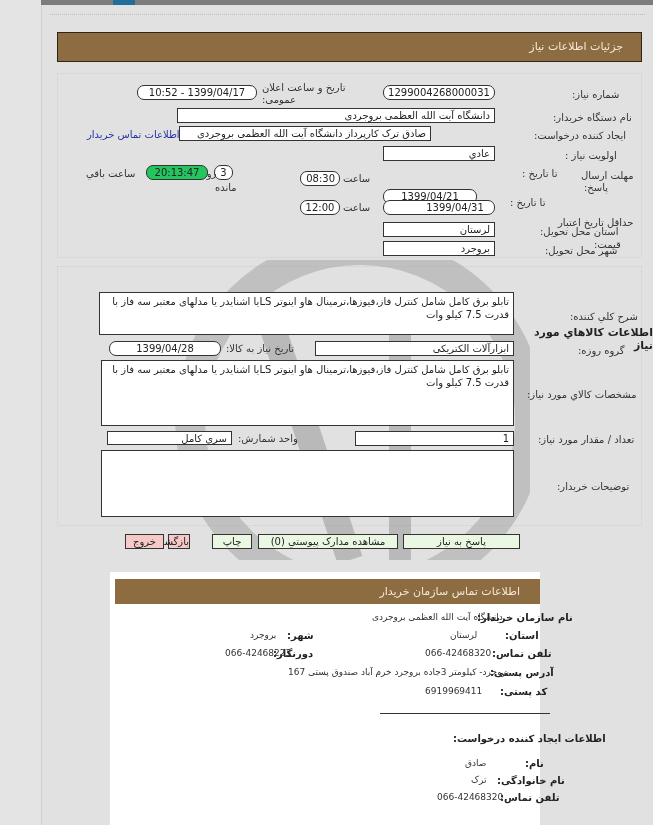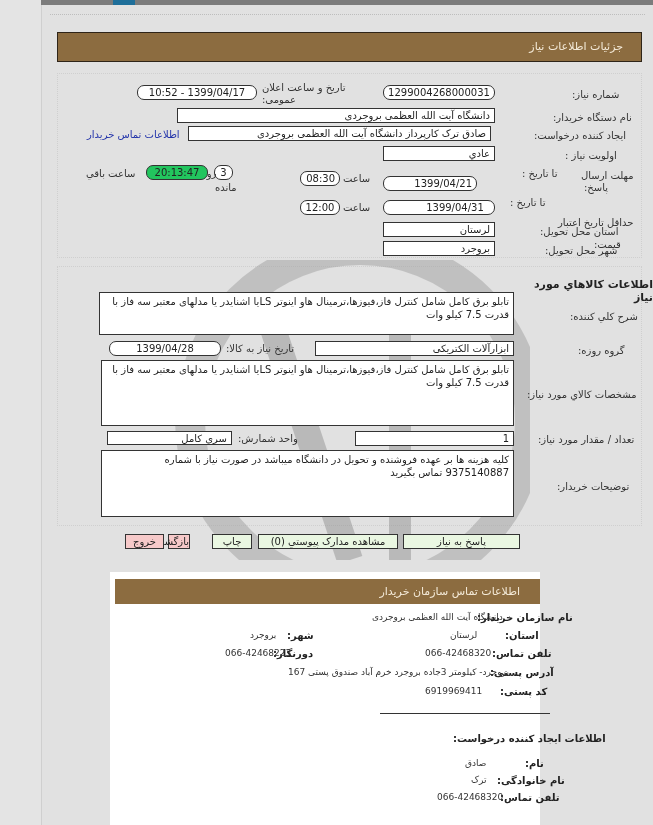--- a/index.html
+++ b/index.html
@@ -10,21 +10,21 @@
   .page { position: absolute; left: 41px; top: 5px; width: 612px; height: 820px; background: #e1e1e1; border-left: 1px solid #cfcfcf; }
   .dotline { position: absolute; left: 50px; top: 14px; width: 595px; border-top: 1px dotted #bdbdbd; }
   .header-bar { position: absolute; left: 57px; top: 32px; width: 585px; height: 30px; background: #8c6c40; border: 1px solid #2e2418; color: #f4ead8; font-size: 11px; padding-right: 18px; line-height: 28px; }
   .panel { position: absolute; left: 57px; top: 73px; width: 585px; border: 1px dotted #cfcfcf; background: #e1e1e1; }
   .abs { position: absolute; }
   .lbl { position: absolute; font-size: 10px; color: #333; white-space: nowrap; }
   .box { position: absolute; background: #fff; border: 1px solid #333; font-size: 10px; color: #222; line-height: 13px; padding: 0 4px; white-space: nowrap; overflow: hidden; }
   .box.center { text-align: center; border-radius: 7px; }
   .box.yellow { background: #22c55e; }
   .link { position: absolute; color: #2233aa; font-size: 10px; white-space: nowrap; cursor: pointer; }
-  .section-title { position: absolute; font-weight: bold; font-size: 11px; color: #222; }
+  .section-title { position: absolute; font-weight: bold; font-size: 11px; color: #222; margin-top: 48px; }
   .textarea { position: absolute; background: #fff; border: 1px solid #333; font-size: 10px; line-height: 13px; padding: 2px 4px; white-space: normal; color: #222; }
   .btn { position: absolute; height: 15px; font-size: 10px; line-height: 13px; text-align: center; border: 1px solid #333; background: #eaf7e2; color: #222; cursor: pointer; }
   .btn.pink { background: #f6c9c9; }
   .watermark { position: absolute; left: 150px; top: 260px; width: 380px; height: 300px; pointer-events: none; }
   .contact-card { position: absolute; left: 110px; top: 572px; width: 430px; height: 253px; background: #fff; }
   .contact-header { position: absolute; left: 5px; top: 7px; width: 425px; height: 25px; background: #8c6c40; color: #f4ead8; font-size: 11px; line-height: 25px; padding-right: 20px; }
   .ck { position: absolute; font-weight: bold; font-size: 10px; color: #222; white-space: nowrap; }
   .cv { position: absolute; font-size: 9px; color: #333; white-space: nowrap; }
   .sep { position: absolute; left: 170px; top: 700px; width: 220px; border-top: 1px solid #333; }
 </style>
@@ -46,30 +46,30 @@
 <div class="box center" style="left:383px;top:85px;width:112px;height:15px;">1299004268000031</div>
 
 <span class="lbl" style="left:262px;top:82px;">تاریخ و ساعت اعلان</span>
 <span class="lbl" style="left:262px;top:94px;">عمومی:</span>
 <div class="box center" style="left:137px;top:85px;width:120px;height:15px;">1399/04/17 - 10:52</div>
 
 <span class="lbl" style="left:553px;top:112px;">نام دستگاه خریدار:</span>
 <div class="box" style="left:177px;top:108px;width:318px;height:15px;">دانشگاه آیت الله العظمی بروجردی</div>
 
 <span class="lbl" style="left:534px;top:130px;">ایجاد کننده درخواست:</span>
-<div class="box" style="left:188px;top:126px;width:303px;height:15px;">صادق ترک کارپرداز دانشگاه آیت الله العظمی بروجردی</div>
+<div class="box" style="left:179px;top:126px;width:252px;height:15px;">صادق ترک کارپرداز دانشگاه آیت الله العظمی بروجردی</div>
 <span class="link" style="left:87px;top:129px;">اطلاعات تماس خریدار</span>
 
 <span class="lbl" style="left:565px;top:150px;">اولویت نیاز :</span>
 <div class="box" style="left:383px;top:146px;width:112px;height:15px;">عادي</div>
 
 <span class="lbl" style="left:581px;top:170px;">مهلت ارسال</span>
 <span class="lbl" style="left:584px;top:182px;">پاسخ:</span>
 <span class="lbl" style="left:522px;top:168px;">تا تاریخ :</span>
-<div class="box center" style="left:383px;top:176px;width:94px;height:15px;text-align:right;">1399/04/21</div>
+<div class="box center" style="left:383px;top:189px;width:94px;height:15px;">1399/04/21</div>
 <span class="lbl" style="left:343px;top:173px;">ساعت</span>
 <div class="box center" style="left:300px;top:171px;width:40px;height:15px;padding-left:12px;">08:30</div>
 
 <div class="box center" style="left:214px;top:165px;width:19px;height:15px;">3</div>
 <span class="lbl" style="left:194px;top:168px;">روز و</span>
 <span class="lbl" style="left:215px;top:182px;">مانده</span>
 <div class="box center yellow" style="left:146px;top:165px;width:62px;height:15px;">20:13:47</div>
 <span class="lbl" style="left:86px;top:168px;">ساعت باقي</span>
 
 <span class="lbl" style="left:558px;top:198px;margin-top:19px;">حداقل تاریخ اعتبار</span>
@@ -107,21 +107,20 @@
 <span class="lbl" style="left:527px;top:389px;">مشخصات کالاي مورد نیاز:</span>
 <div class="textarea" style="left:101px;top:360px;width:413px;height:66px;">تابلو برق کامل شامل کنترل فاز،فیوزها،ترمینال هاو اینوتر LSیا اشنایدر یا مدلهای معتبر سه فاز با قدرت 7.5 کیلو وات</div>
 
 <span class="lbl" style="left:538px;top:434px;">تعداد / مقدار مورد نیاز:</span>
 <div class="box" style="left:355px;top:431px;width:159px;height:15px;">1</div>
 <span class="lbl" style="left:238px;top:433px;">واحد شمارش:</span>
 <div class="box" style="left:107px;top:431px;width:125px;height:14px;">سری کامل</div>
 
 <span class="lbl" style="left:557px;top:481px;">توضیحات خریدار:</span>
 <div class="textarea" style="left:101px;top:450px;width:413px;height:67px;">
-  <div>کلیه هزینه ها بر عهده فروشنده و تحویل در دانشگاه میباشد در صورت نیاز با شماره 9375140887 تماس بگیرید</div>
 </div>
 
 <div class="btn" style="left:403px;top:534px;width:117px;">پاسخ به نیاز</div>
 <div class="btn" style="left:258px;top:534px;width:140px;">مشاهده مدارک پیوستي (0)</div>
 <div class="btn" style="left:212px;top:534px;width:40px;">چاپ</div>
 <div class="btn pink" style="left:168px;top:534px;width:22px;">بازگشت</div>
 <div class="btn pink" style="left:125px;top:534px;width:39px;">خروج</div>
 
 <div class="contact-card">
   <div class="contact-header">اطلاعات تماس سازمان خریدار</div>

